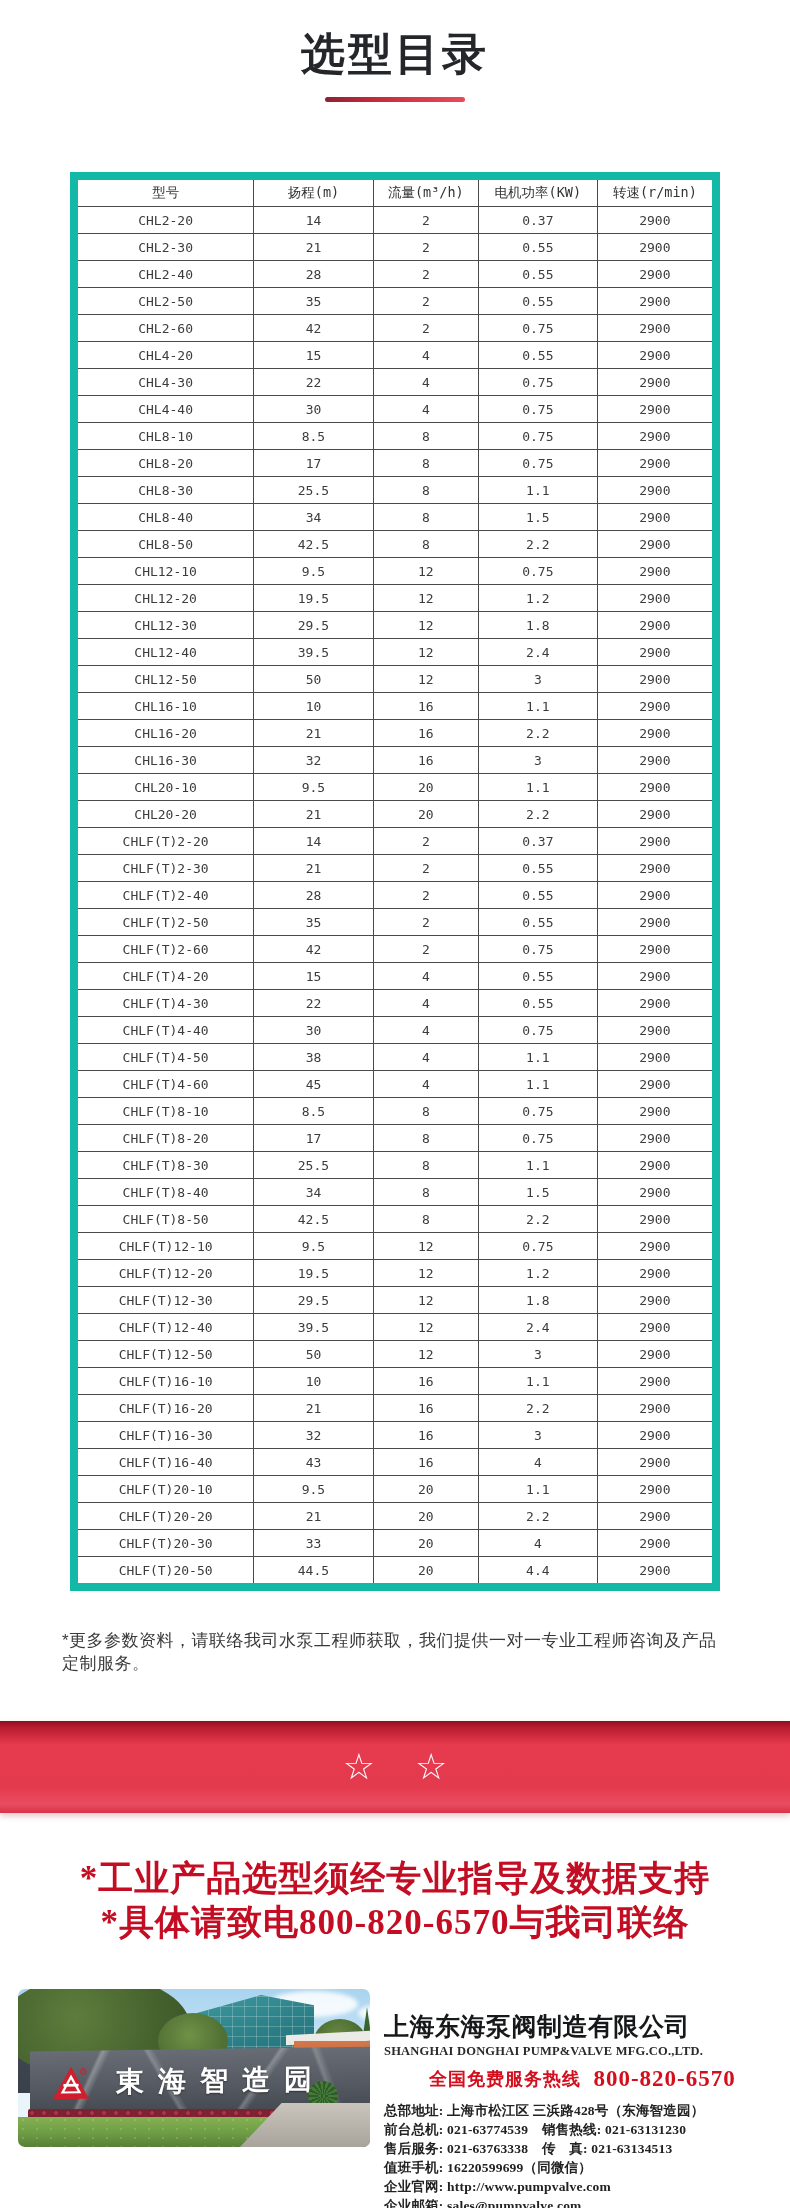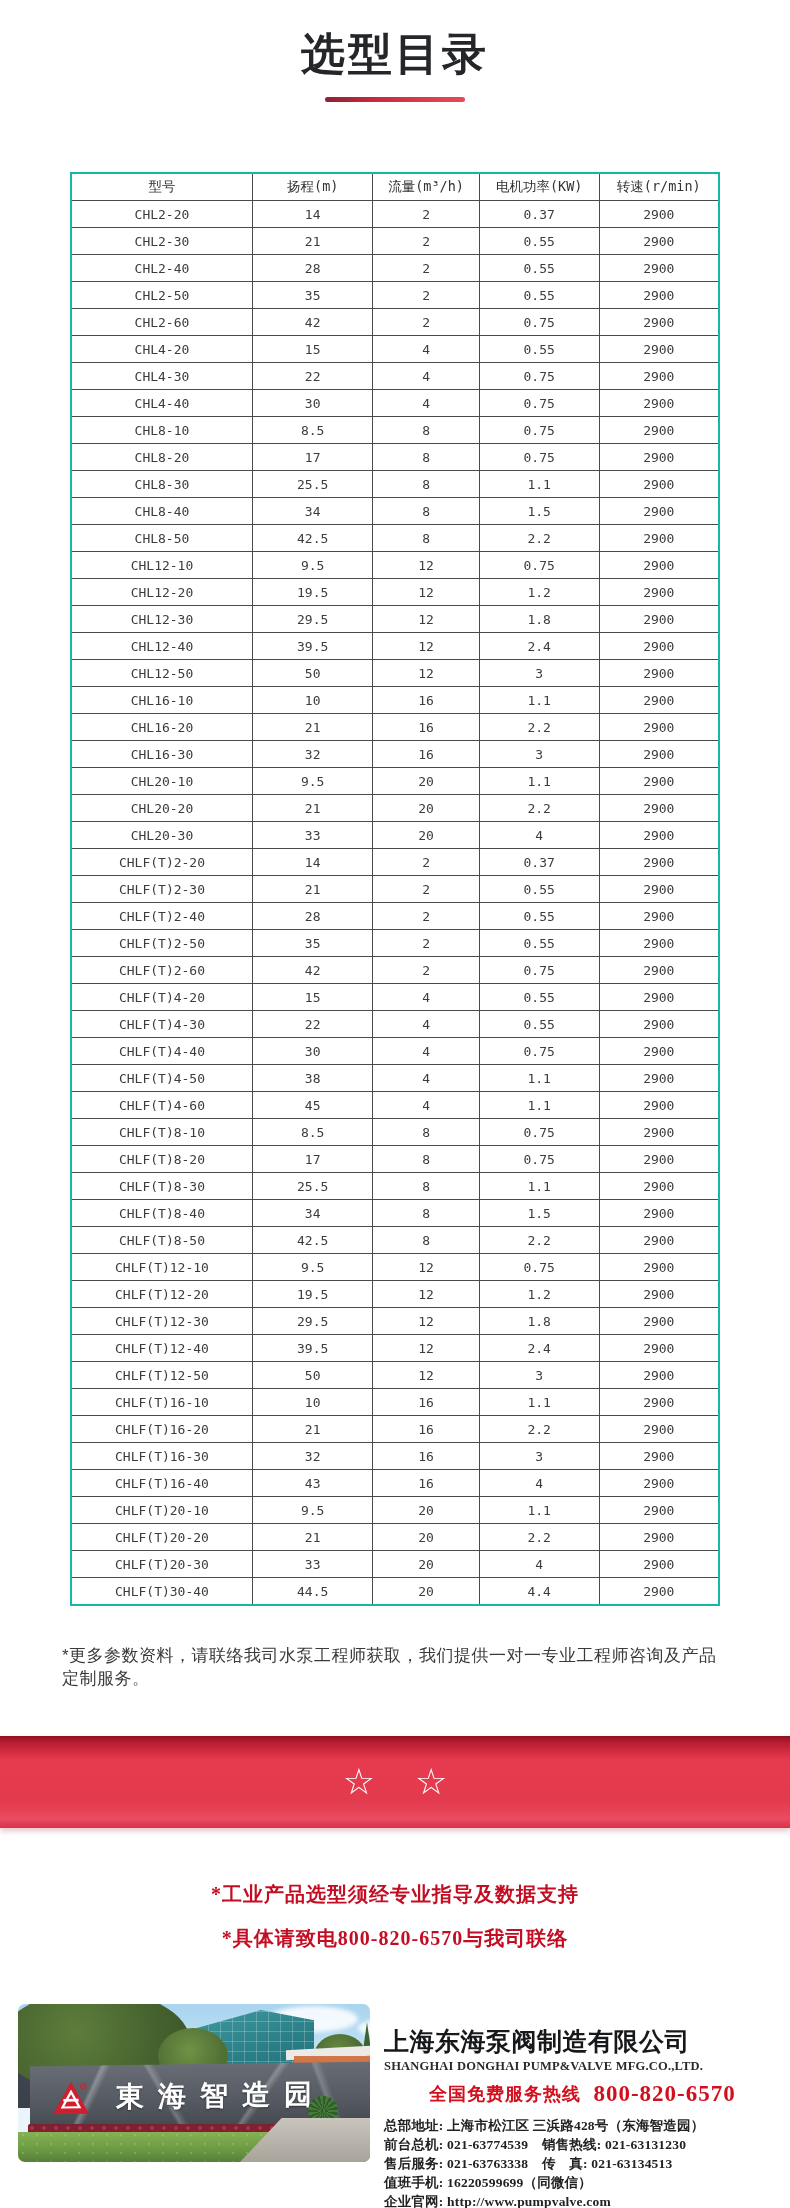--- a/index.html
+++ b/index.html
@@ -12,21 +12,21 @@
     margin:26px 0 0;text-align:center;font-size:44px;line-height:56px;
     font-weight:bold;color:#24262a;letter-spacing:3px;
   }
   .title-underline{
     width:140px;height:5px;margin:15px auto 0;border-radius:3px;
     background:linear-gradient(90deg,#8e2133 0%,#c52a3c 35%,#e84a5a 100%);
   }
   
   .catalog-table{
     width:650px;margin:70px auto 0;border-collapse:collapse;table-layout:fixed;
-    border:2px solid #14b8a6;
+    border:8px solid #14b8a6;
   }
   .catalog-table th,.catalog-table td{
     border:1px solid #4a4a4a;height:26px;padding:0;text-align:center;
     font-family:"DejaVu Sans Mono","DejaVu Sans",monospace;
     font-size:13px;color:#3c3c3c;font-weight:normal;white-space:nowrap;
     overflow:hidden;
   }
   .catalog-table th{font-size:13.5px;color:#333;}
   
   .footnote{
@@ -41,21 +41,21 @@
     box-shadow:0 3px 6px rgba(150,20,35,.25);
   }
   .ribbon-star{color:#ffffff;font-size:36px;margin:0 20px;line-height:1;}
   .ribbon-title{
     color:#ffffff;font-size:44px;font-weight:bold;letter-spacing:18px;
     text-indent:18px;line-height:1;text-shadow:0 2px 2px rgba(120,10,20,.35);
   }
   
   .order-notes{
     margin-top:44px;text-align:center;color:#c30d23;font-weight:bold;
-    font-family:"Liberation Serif",serif;font-size:20px;line-height:44px;
+    font-family:"Liberation Serif",serif;font-size:35px;line-height:44px;
     letter-spacing:1px;
   }
   
   .company{display:flex;margin:44px 0 0 18px;}
   .company-photo{
     width:352px;height:158px;position:relative;overflow:hidden;flex:none;
     border-radius:7px;background:linear-gradient(180deg,#a9d4ef 0%,#cfe8f8 45%,#e9f4fb 60%);
   }
   .cloud{position:absolute;background:rgba(255,255,255,.85);border-radius:50%;filter:blur(2px);}
   .glass-building{
@@ -348,27 +348,20 @@
       </tr>
 
       <tr>
         <td>CHL20-20</td>
         <td>21</td>
         <td>20</td>
         <td>2.2</td>
         <td>2900</td>
       </tr>
 
-      <tr>
-        <td>CHL20-30</td>
-        <td>33</td>
-        <td>20</td>
-        <td>4</td>
-        <td>2900</td>
-      </tr>
 
       <tr>
         <td>CHLF(T)2-20</td>
         <td>14</td>
         <td>2</td>
         <td>0.37</td>
         <td>2900</td>
       </tr>
 
       <tr>
@@ -573,21 +566,21 @@
 
       <tr>
         <td>CHLF(T)20-30</td>
         <td>33</td>
         <td>20</td>
         <td>4</td>
         <td>2900</td>
       </tr>
 
       <tr>
-        <td>CHLF(T)30-40</td>
+        <td>CHLF(T)20-50</td>
         <td>44.5</td>
         <td>20</td>
         <td>4.4</td>
         <td>2900</td>
       </tr>
     </tbody>
 </table>
 
 <div class="footnote">*更多参数资料，请联络我司水泵工程师获取，我们提供一对一专业工程师咨询及产品定制服务。</div>
 

